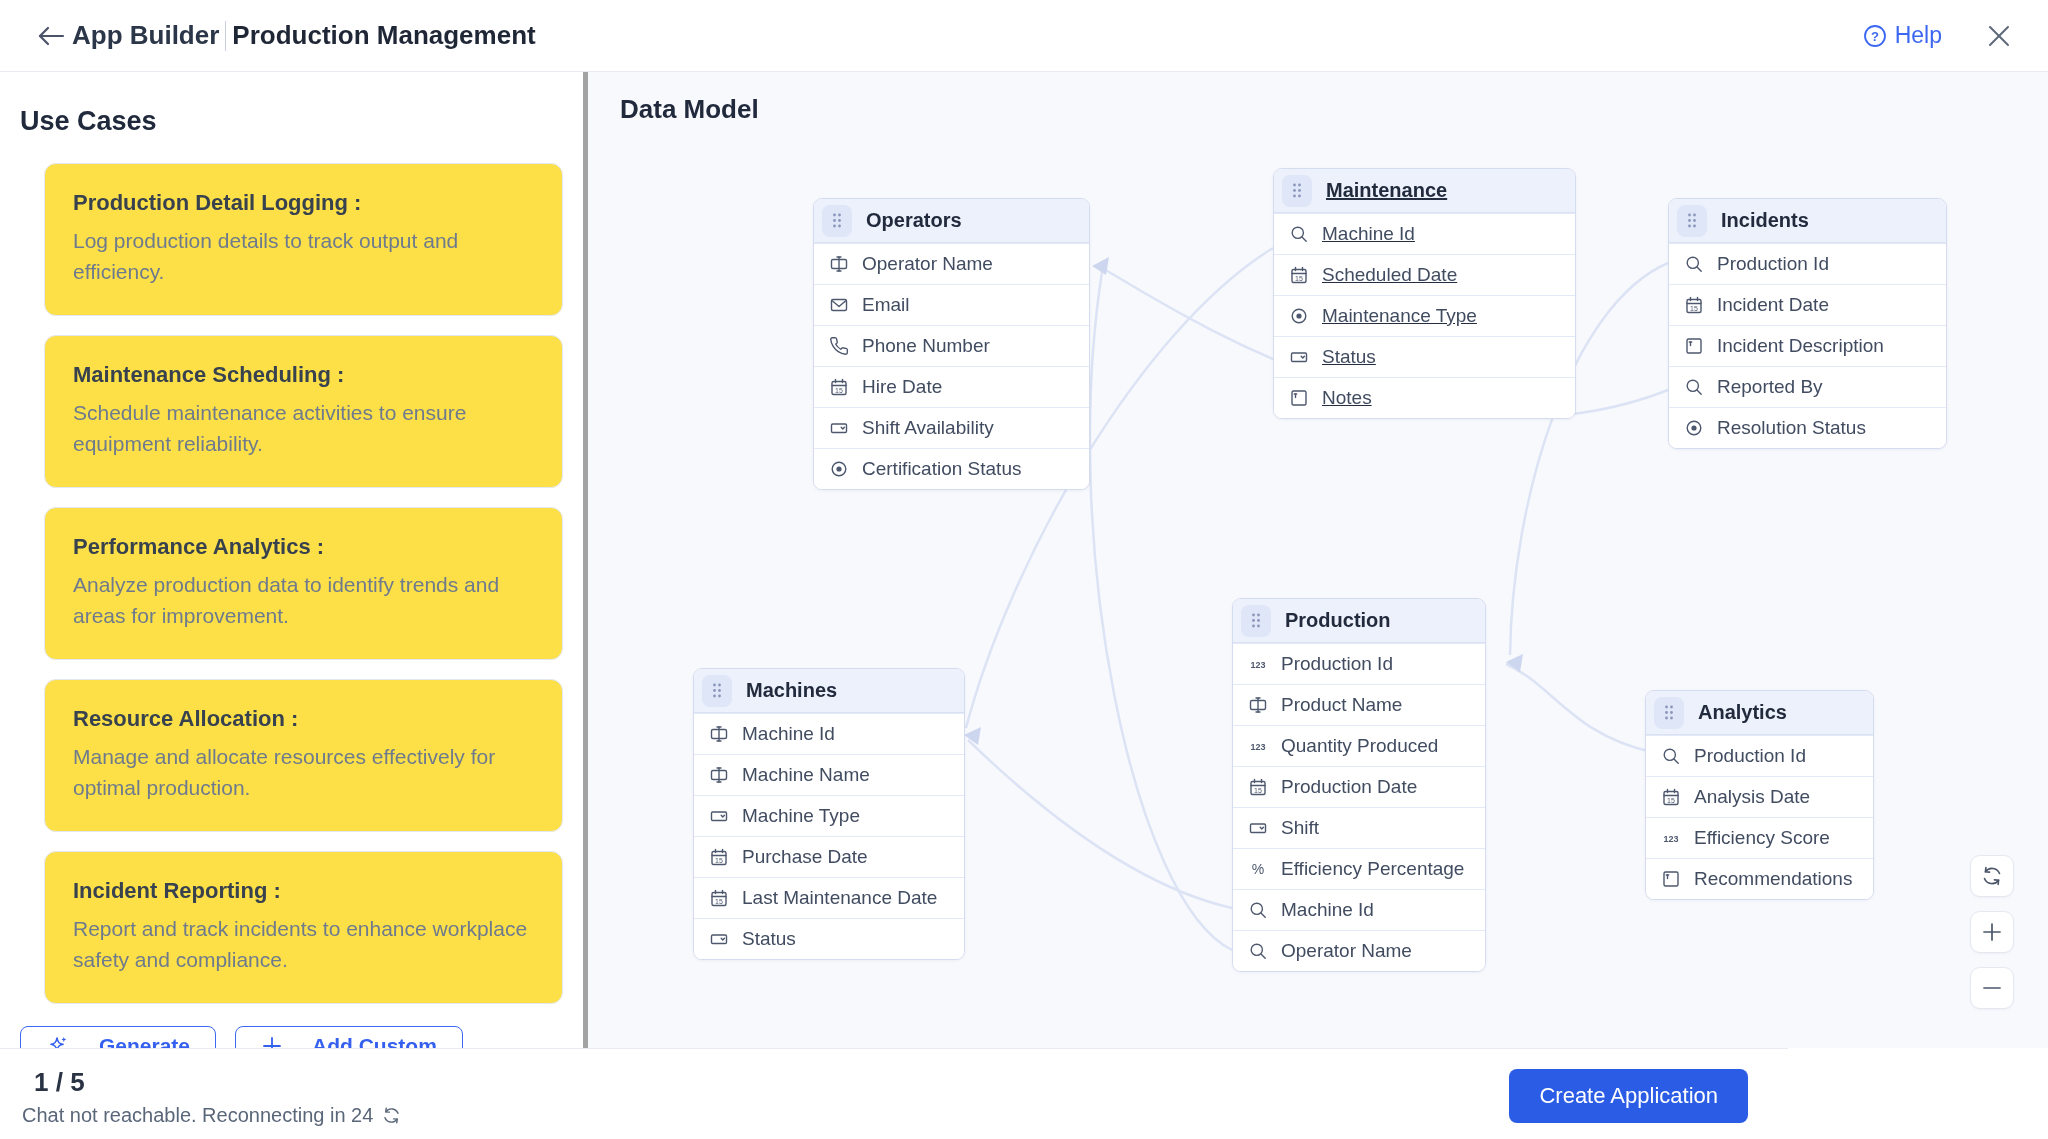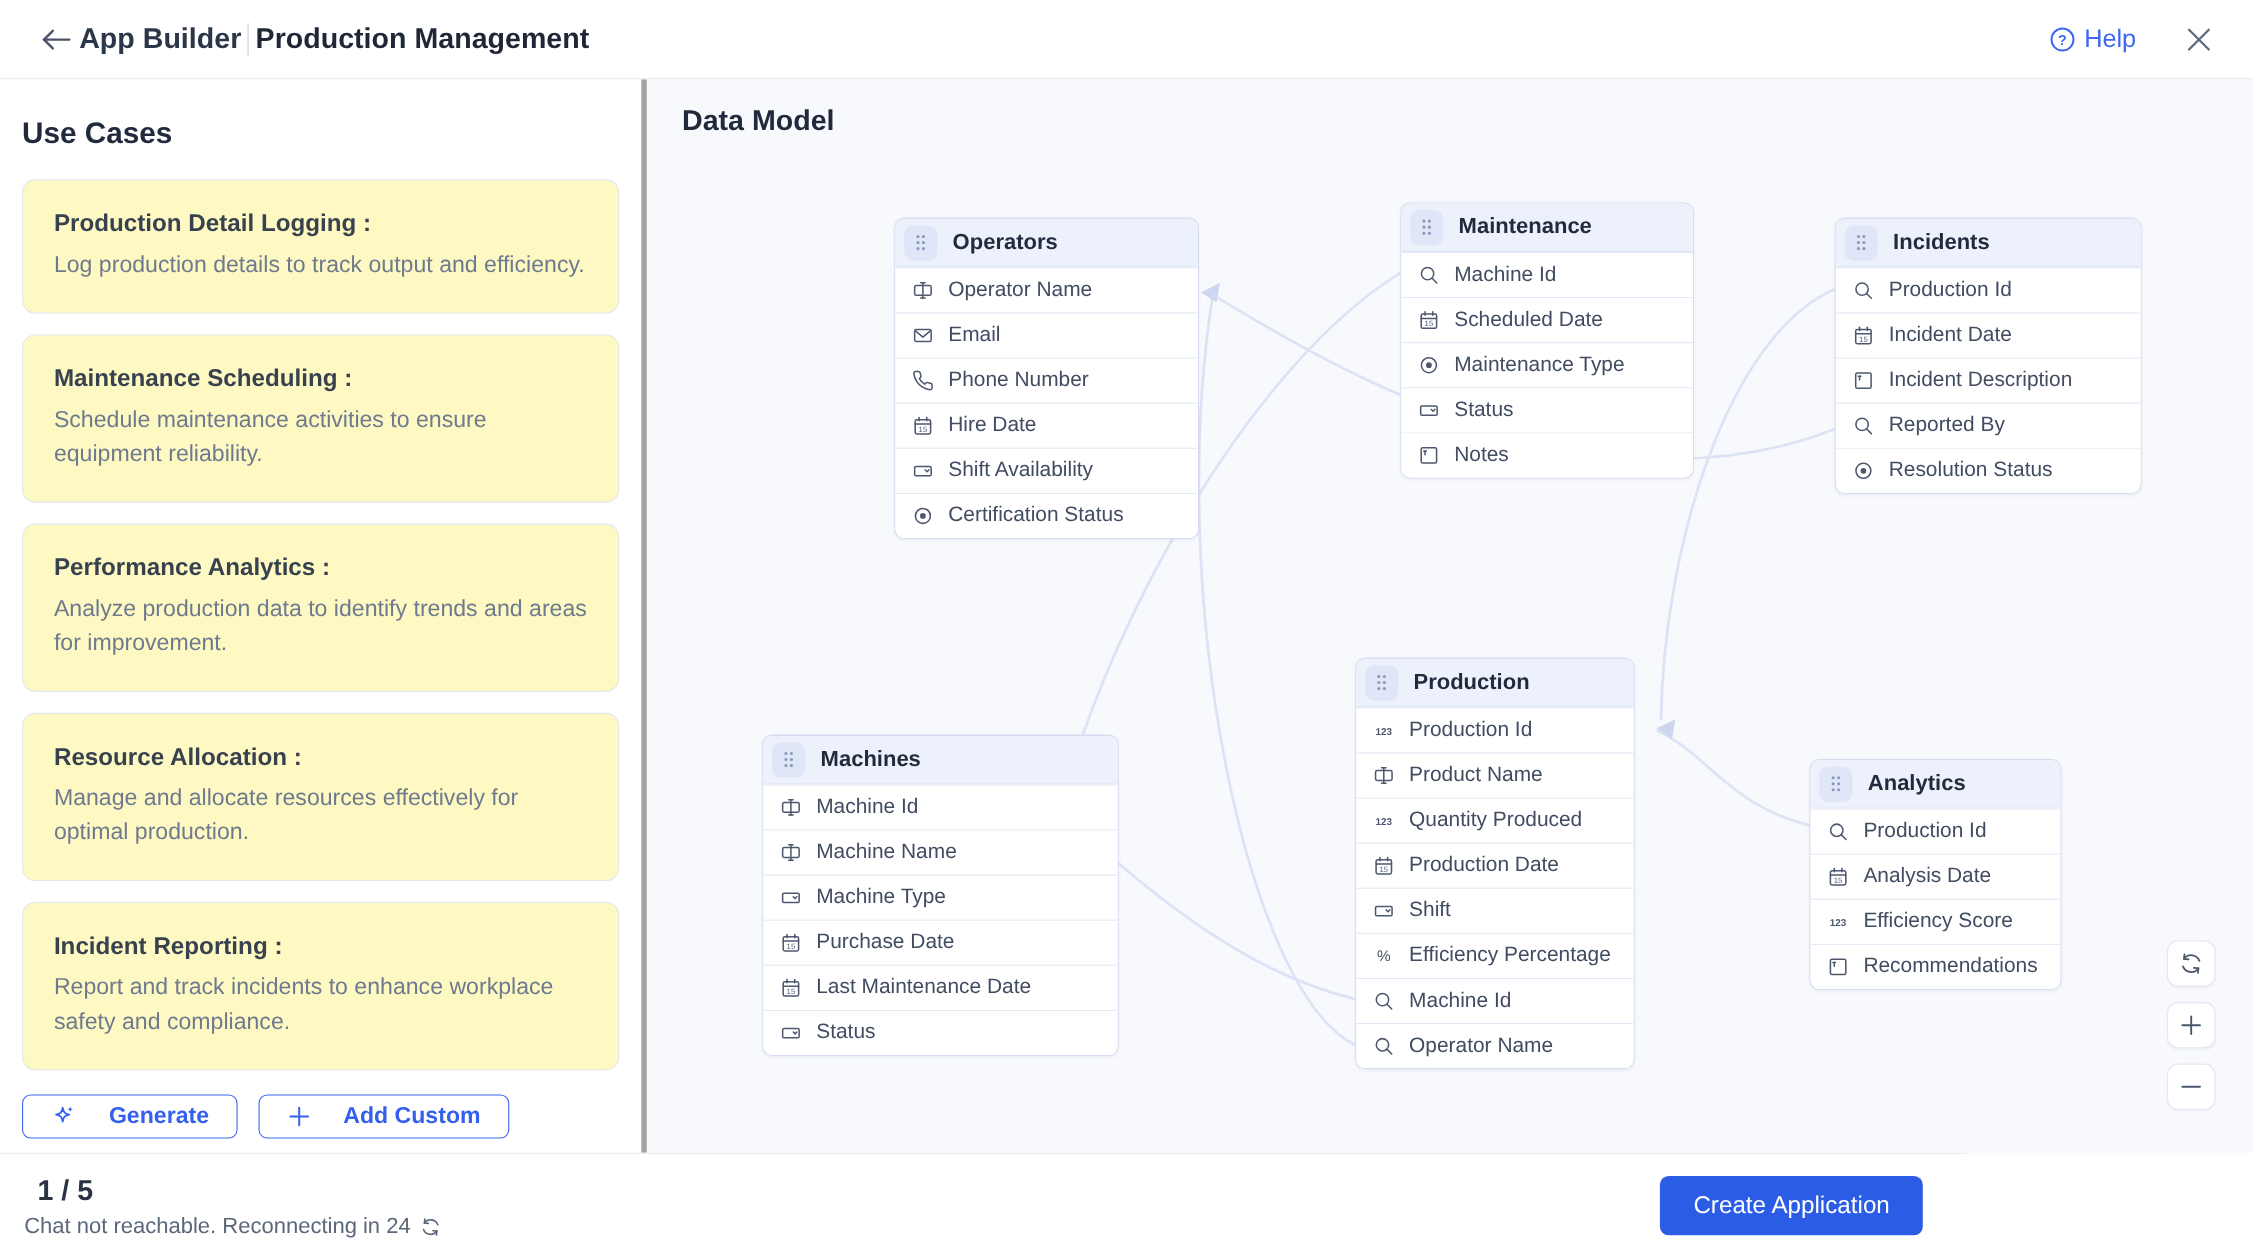--- a/index.html
+++ b/index.html
@@ -18,22 +18,22 @@
   .hdr-right { margin-left:auto; display:flex; align-items:center; gap:44px; }
   .help-link { display:flex; align-items:center; gap:8px; color:#3c67f2; font-size:23px;
     background:none; border:none; cursor:pointer; }
   .close-btn { background:none; border:none; cursor:pointer; display:flex; }
 
   
   .left-panel { position:absolute; left:0; top:72px; width:588px; height:976px;
     background:#fff; border-right:5px solid #a3a3a3; padding:34px 20px 0 20px; z-index:20; }
   .uc-heading { font-size:27px; font-weight:700; color:#212a3c; margin-bottom:26px; }
   .uc-list { display:flex; flex-direction:column; gap:19px; }
-  .uc-card { border:1px solid #e2e7f0; border-radius:12px; background:#fef9c3;
-    padding:26px 28px 28px 28px; cursor:pointer; }
+  .uc-card { border:1px solid #e2e7f0; border-radius:12px; background:#fde047;
+    padding:26px 28px 28px 28px; cursor:pointer;margin-left:24px; }
   .uc-title { font-size:22px; font-weight:700; color:#38424f; }
   .uc-desc { font-size:21px; color:#6e7a8d; line-height:31px; margin-top:9px; }
   .left-actions { display:flex; gap:19px; margin-top:22px; }
   .outline-btn { display:flex; align-items:center; gap:29px; height:40px; padding:0 25px;
     background:#fff; border:1.5px solid #3d68f2; border-radius:8px; color:#3560ef;
     font-size:21px; font-weight:600; font-family:inherit; cursor:pointer; }
 
   
   .canvas { position:absolute; left:588px; top:72px; width:1460px; height:976px;
     background:#f8f9fd; z-index:1; }
@@ -268,21 +268,21 @@
       <div class="erow">
         <span class="ficon">
           <svg width="20" height="20" viewBox="0 0 20 20" fill="none" stroke="#4d586e" stroke-width="1.4">
             <circle cx="10" cy="10" r="6.8"></circle>
             <circle cx="10" cy="10" r="2.6" fill="#4d586e" stroke="none"></circle>
           </svg>
         </span>
         <span class="fname">Certification Status</span>
       </div>
     </div>
-    <div class="entity" style="left: 685px; top: 112px; width: 267px;">
+    <div class="entity" style="left: 685px; top: 96px; width: 303px; text-decoration: underline;">
       <div class="ehead">
         <span class="chip">
           <svg width="12" height="17" viewBox="0 0 12 17" fill="#8a97ba">
             <circle cx="3.5" cy="3" r="1.4"></circle>
             <circle cx="8.5" cy="3" r="1.4"></circle>
             <circle cx="3.5" cy="8.5" r="1.4"></circle>
             <circle cx="8.5" cy="8.5" r="1.4"></circle>
             <circle cx="3.5" cy="14" r="1.4"></circle>
             <circle cx="8.5" cy="14" r="1.4"></circle>
           </svg>
@@ -396,21 +396,21 @@
       <div class="erow">
         <span class="ficon">
           <svg width="20" height="20" viewBox="0 0 20 20" fill="none" stroke="#4d586e" stroke-width="1.4">
             <circle cx="10" cy="10" r="6.8"></circle>
             <circle cx="10" cy="10" r="2.6" fill="#4d586e" stroke="none"></circle>
           </svg>
         </span>
         <span class="fname">Resolution Status</span>
       </div>
     </div>
-    <div class="entity" style="left: 105px; top: 596px; width: 324px;">
+    <div class="entity" style="left: 105px; top: 596px; width: 272px;">
       <div class="ehead">
         <span class="chip">
           <svg width="12" height="17" viewBox="0 0 12 17" fill="#8a97ba">
             <circle cx="3.5" cy="3" r="1.4"></circle>
             <circle cx="8.5" cy="3" r="1.4"></circle>
             <circle cx="3.5" cy="8.5" r="1.4"></circle>
             <circle cx="8.5" cy="8.5" r="1.4"></circle>
             <circle cx="3.5" cy="14" r="1.4"></circle>
             <circle cx="8.5" cy="14" r="1.4"></circle>
           </svg>

